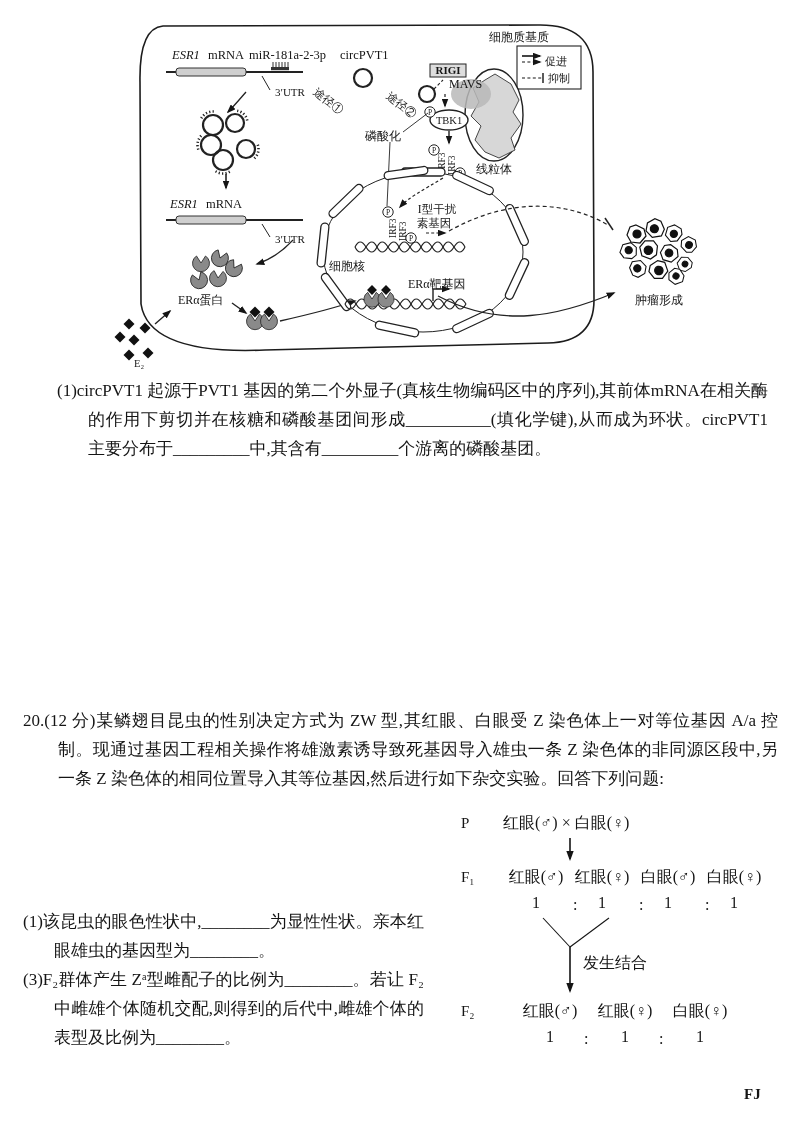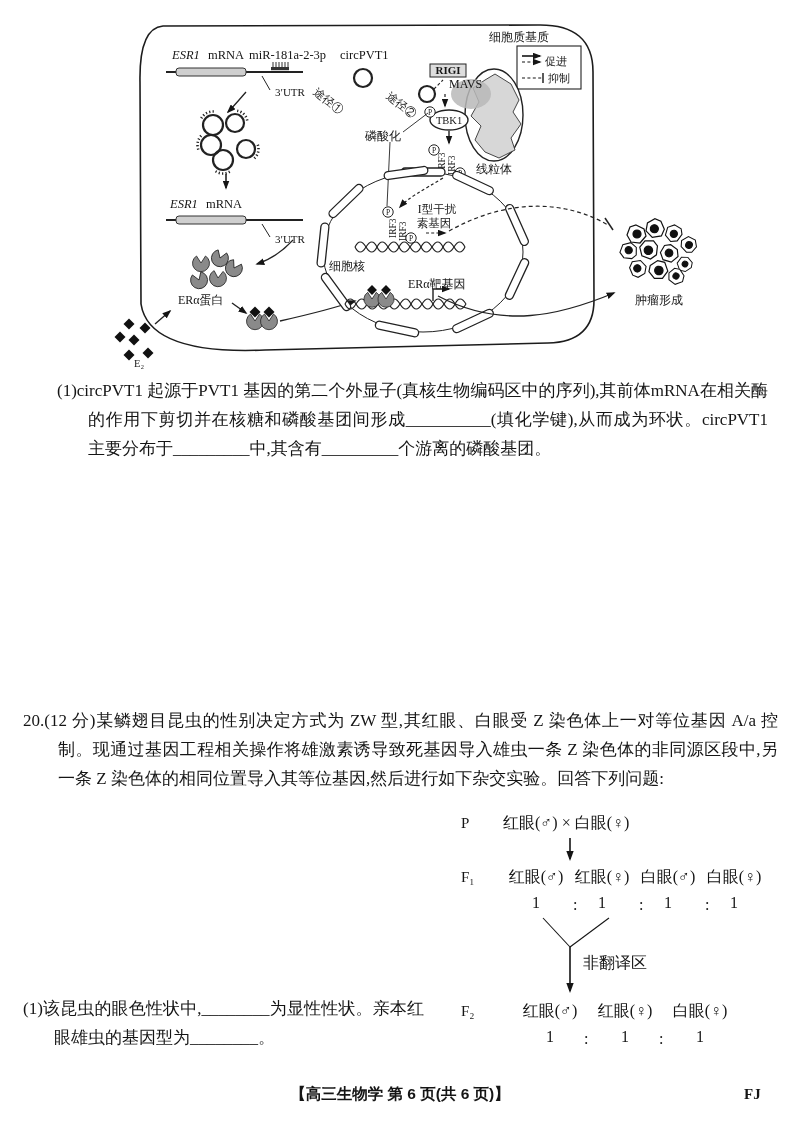--- a/index.html
+++ b/index.html
@@ -276,20 +276,21 @@
 
   <div id="q19" class="qblock">
     <p class="part"><span>(1)</span><span>circPVT1 起源于PVT1 基因的第二个外显子(真核生物编码区中的序列),其前体mRNA在相关酶的作用下剪切并在核糖和磷酸基团间形成__________(填化学键),从而成为环状。circPVT1 主要分布于_________中,其含有_________个游离的磷酸基团。</span></p>
   </div>
 
   <div id="q20" class="qblock">
     <p class="stem"><span>20.</span><span>(12 分)某鳞翅目昆虫的性别决定方式为 ZW 型,其红眼、白眼受 Z 染色体上一对等位基因 A/a 控制。现通过基因工程相关操作将雄激素诱导致死基因导入雄虫一条 Z 染色体的非同源区段中,另一条 Z 染色体的相同位置导入其等位基因,然后进行如下杂交实验。回答下列问题:</span></p>
     <div class="q20body">
       <div class="q20left">
         <p class="part"><span>(1)</span><span>该昆虫的眼色性状中,________为显性性状。亲本红眼雄虫的基因型为________。</span></p>
+        <p class="part"><span>(3)</span><span>F₂群体产生 Zᵃ型雌配子的比例为________。若让 F₂中雌雄个体随机交配,则得到的后代中,雌雄个体的表型及比例为________。</span></p>
       </div>
 
       <div class="q20right">
         <div class="crow">
           <span class="gen">P</span>
           <span>红眼(♂) × 白眼(♀)</span>
         </div>
         <div class="sp28"></div>
         <div class="crow">
           <span class="gen">F₁</span>
@@ -302,21 +303,21 @@
           <span class="gen"></span>
           <span class="itm">1</span>
           <span class="itm">1</span>
           <span class="itm">1</span>
           <span class="itm">1</span>
         </div>
         <span class="abscol" style="left:128px;top:82px">:</span>
         <span class="abscol" style="left:194px;top:82px">:</span>
         <span class="abscol" style="left:260px;top:82px">:</span>
         <div class="sp82"></div>
-        <span class="mate">非翻译区</span>
+        <span class="mate">发生结合</span>
         <div class="crow">
           <span class="gen">F₂</span>
           <span class="itm2" style="margin-left:12px">红眼(♂)</span>
           <span class="itm2" style="margin-left:5px">红眼(♀)</span>
           <span class="itm2" style="margin-left:5px">白眼(♀)</span>
         </div>
         <div class="crow">
           <span class="gen"></span>
           <span class="itm2" style="margin-left:12px">1</span>
           <span class="itm2" style="margin-left:5px">1</span>
@@ -333,18 +334,15 @@
           </defs>
           <line x1="125" y1="28" x2="125" y2="49" stroke="#151515" stroke-width="1.6" marker-end="url(#ah2)"></line>
           <line x1="98" y1="108" x2="125" y2="137" stroke="#151515" stroke-width="1.1"></line>
           <line x1="164" y1="108" x2="125" y2="137" stroke="#151515" stroke-width="1.1"></line>
           <line x1="125" y1="137" x2="125" y2="181" stroke="#151515" stroke-width="1.6" marker-end="url(#ah2)"></line>
         </svg>
       </div>
     </div>
   </div>
 
-  <div class="footer">
-    <span>【高三生物学  第 6 页(共 6 页)】</span>
-  </div>
   <span class="fj">FJ</span>
 
 </div>
 
 </body></html>

